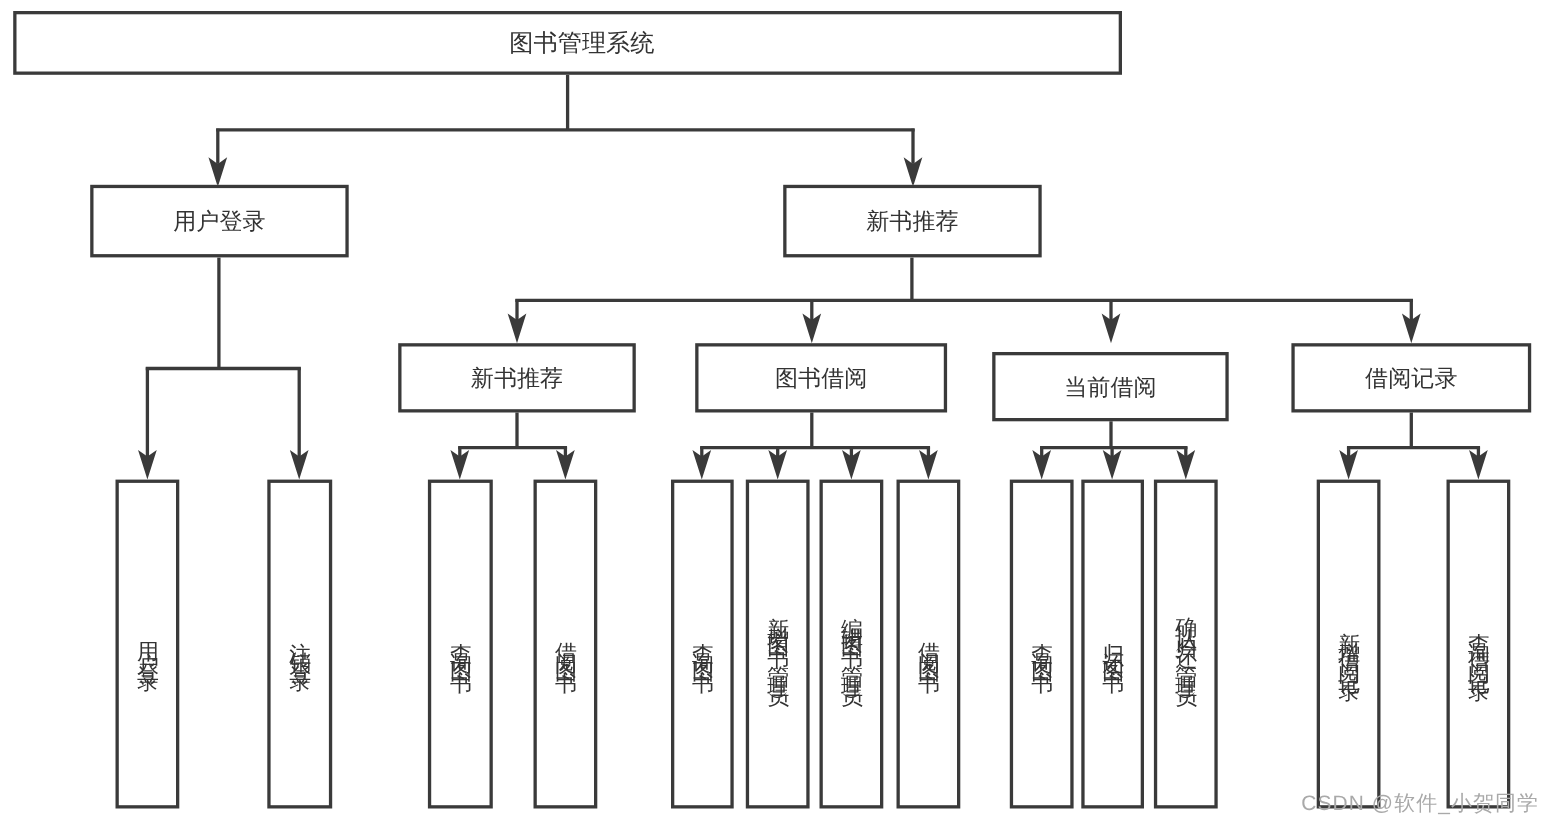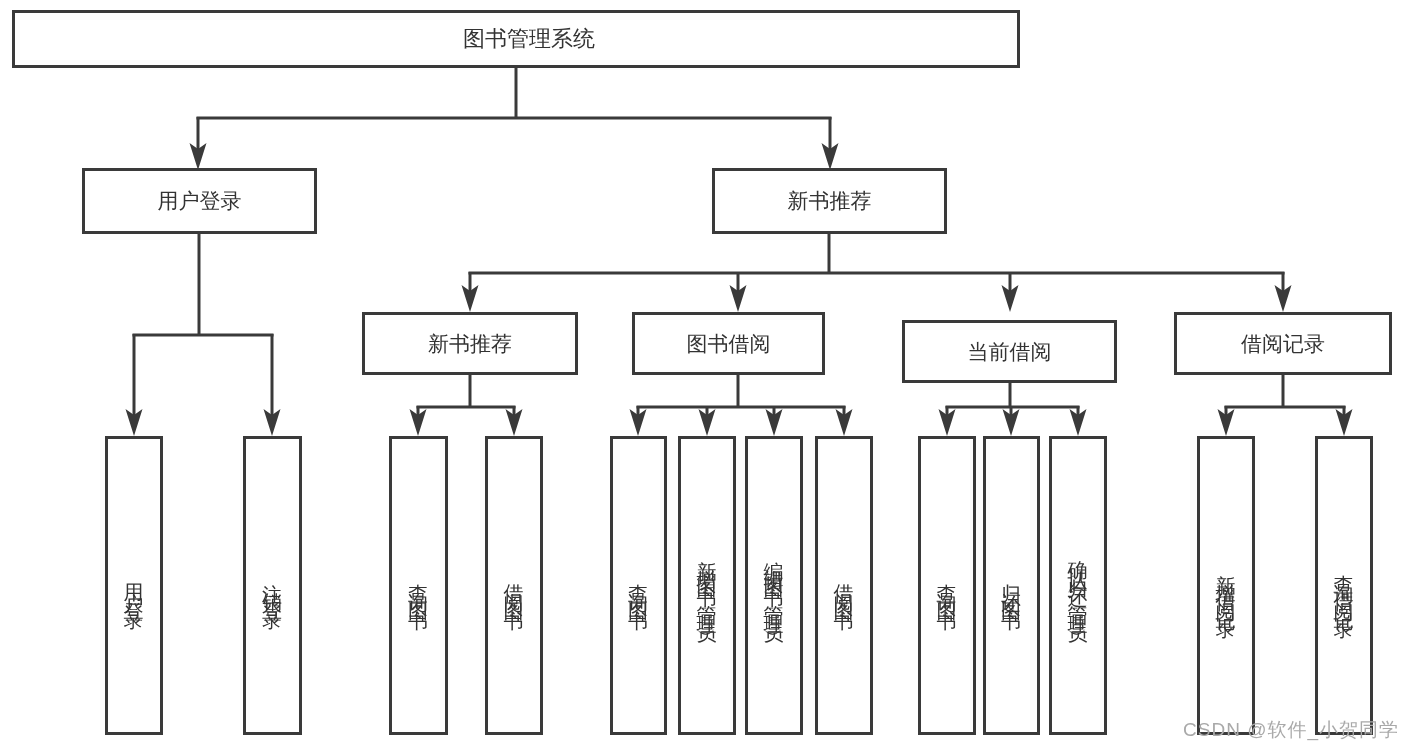--- a/index.html
+++ b/index.html
@@ -118,21 +118,21 @@
   <div class="box" style="left:82px;top:168px;width:235px;height:66px;">
     <span>用户登录</span>
   </div>
   <div class="box" style="left:712px;top:168px;width:235px;height:66px;">
     <span>新书推荐</span>
   </div>
 
   <div class="box" style="left:362px;top:312px;width:216px;height:63px;text-align:right;">
     <span>新书推荐</span>
   </div>
-  <div class="box" style="left:632px;top:312px;width:193px;height:63px;">
+  <div class="box" style="left:632px;top:312px;width:229px;height:63px;">
     <span>图书借阅</span>
   </div>
   <div class="box" style="left:902px;top:320px;width:215px;height:63px;">
     <span>当前借阅</span>
   </div>
   <div class="box" style="left:1174px;top:312px;width:218px;height:63px;justify-content:center;">
     <span>借阅记录</span>
   </div>
 
   <div class="box vbox" style="left:105px;top:436px;width:58px;height:299px;">

